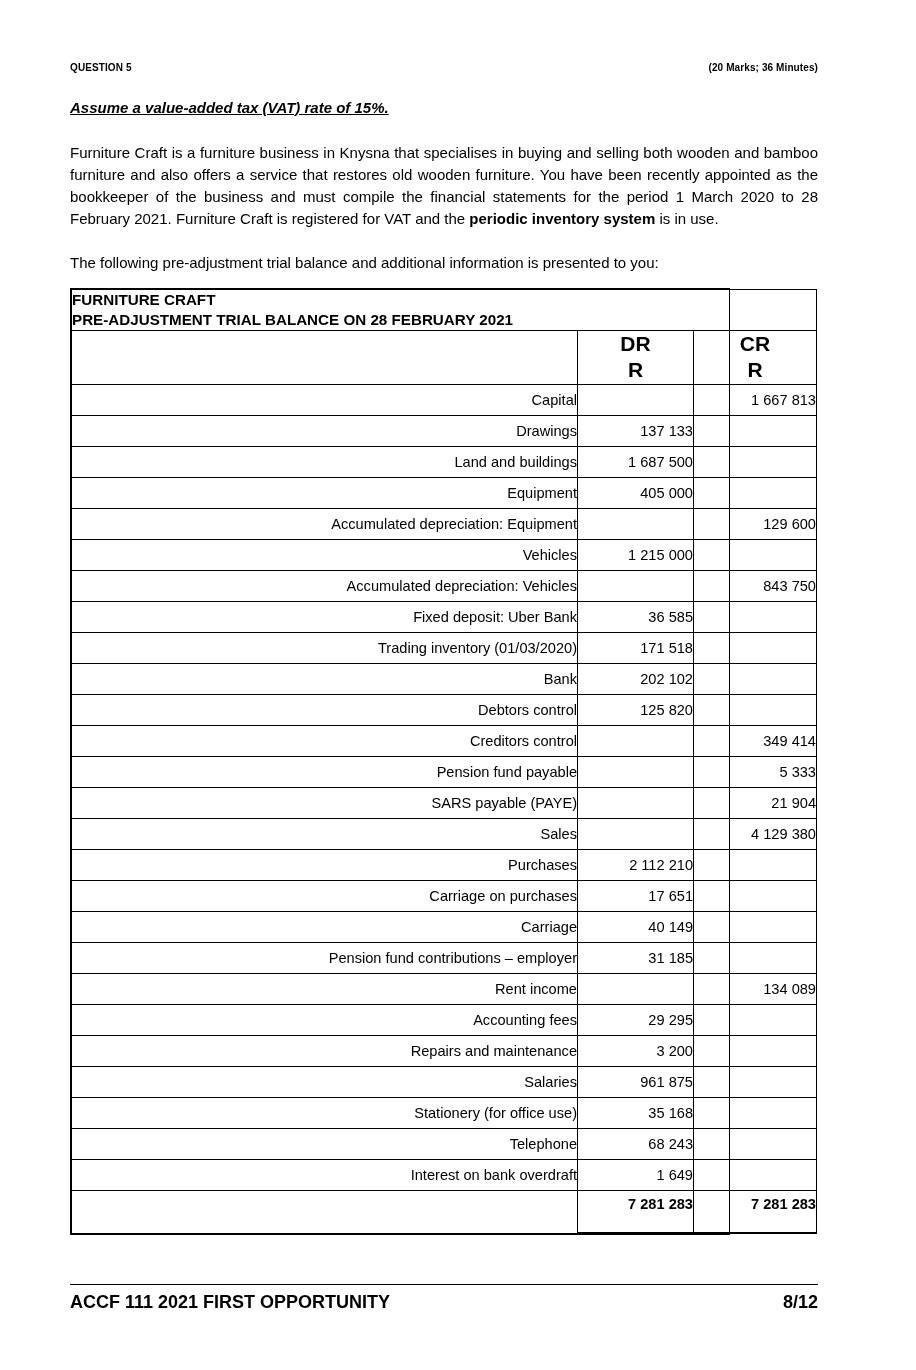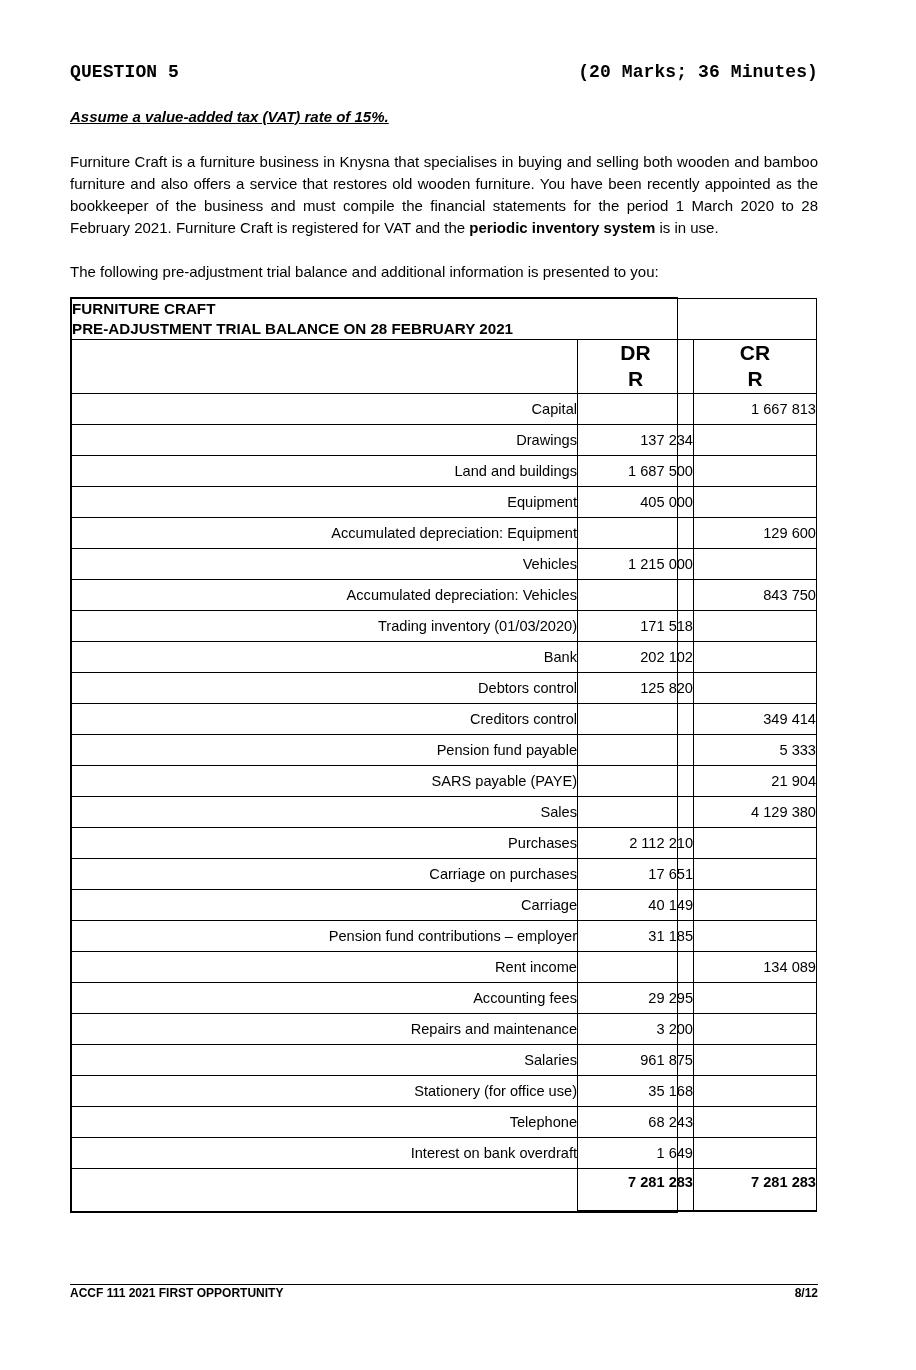--- a/index.html
+++ b/index.html
@@ -27,23 +27,22 @@
     top: 62px;
     width: 748px;
   }
 
   
   .q-head {
     display: flex;
     justify-content: space-between;
     align-items: flex-end;
     font-weight: bold;
-    font-size: 18px;
+    font-size: 10px;
     letter-spacing: 0.1px;
-    font-family: Liberation Mono, monospace;
   }
   .q-head .right { font-weight: bold; }
 
   .vat-note {
     margin-top: 26px;
     font-weight: bold;
     font-style: italic;
     font-size: 15px;
     text-decoration: underline;
   }
@@ -59,21 +58,21 @@
 
   .intro-line {
     margin-top: 22px;
     font-size: 15px;
     line-height: 1.45;
   }
 
   
   .tb-wrap {
     margin-top: 14px;
-    width: 608px;
+    width: 660px;
     border: 1.4px solid #000;
     box-sizing: border-box;
   }
   table.tb {
     border-collapse: collapse;
     width: 100%;
     table-layout: fixed;
     font-size: 14.6px;
   }
   table.tb col.c-desc { width: 506px; }
@@ -123,26 +122,26 @@
   }
   tr.total-row td.desc { vertical-align: top; }
 
   
   .footer {
     position: absolute;
     left: 70px;
     top: 1284px;
     width: 748px;
     border-top: 1.6px solid #000;
-    padding-top: 1px;
+    padding-top: 7px;
     display: flex;
     justify-content: space-between;
     align-items: baseline;
     font-weight: bold;
-    font-size: 12px;
+    font-size: 18px;
   }
 </style>
 </head>
 <body>
 
 <div class="page">
   <div class="content">
 
     <div class="q-head">
       <span class="left">QUESTION 5</span>
@@ -180,21 +179,21 @@
               <span class="sub">R</span>
             </td>
           </tr>
         <tr>
               <td class="desc">Capital</td>
               <td class="num"></td>
               <td class="num">1 667 813</td>
             </tr>
             <tr>
               <td class="desc">Drawings</td>
-              <td class="num">137 234</td>
+              <td class="num">137 133</td>
               <td class="num"></td>
             </tr>
             <tr>
               <td class="desc">Land and buildings</td>
               <td class="num">1 687 500</td>
               <td class="num"></td>
             </tr>
             <tr>
               <td class="desc">Equipment</td>
               <td class="num">405 000</td>
@@ -207,20 +206,25 @@
             </tr>
             <tr>
               <td class="desc">Vehicles</td>
               <td class="num">1 215 000</td>
               <td class="num"></td>
             </tr>
             <tr>
               <td class="desc">Accumulated depreciation: Vehicles</td>
               <td class="num"></td>
               <td class="num">843 750</td>
+            </tr>
+            <tr>
+              <td class="desc">Fixed deposit: Uber Bank</td>
+              <td class="num">36 585</td>
+              <td class="num"></td>
             </tr>
             <tr>
               <td class="desc">Trading inventory (01/03/2020)</td>
               <td class="num">171 518</td>
               <td class="num"></td>
             </tr>
             <tr>
               <td class="desc">Bank</td>
               <td class="num">202 102</td>
               <td class="num"></td>

